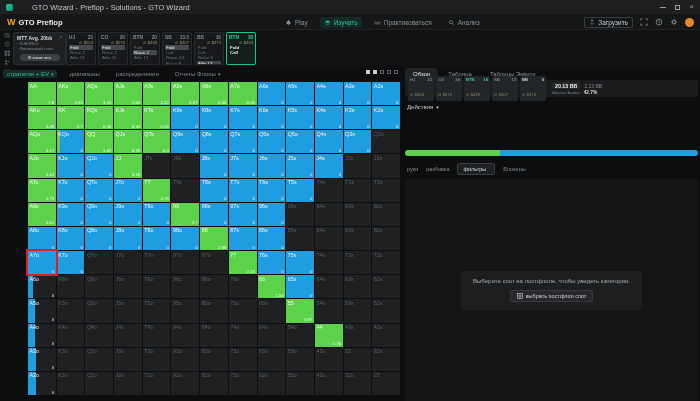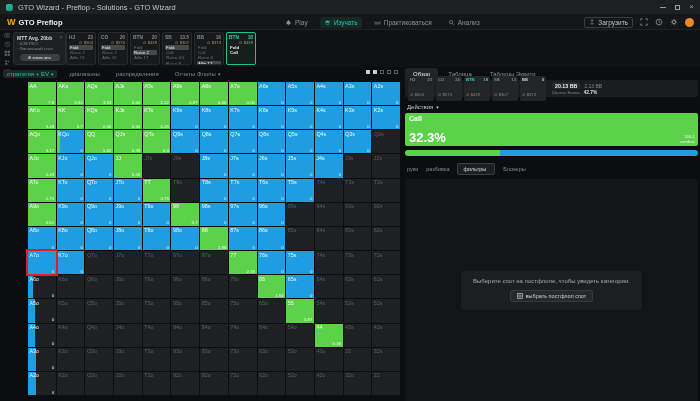--- a/index.html
+++ b/index.html
@@ -1,21 +1,21 @@
 <!DOCTYPE html>
 <html><head>
 <meta charset="utf-8">
 <style>
   * { margin:0; padding:0; box-sizing:border-box; }
   html,body { width:700px; height:401px; overflow:hidden; }
   body { background:#0c0d0e; font-family:"Liberation Sans","DejaVu Sans",sans-serif; color:#d8dadc; position:relative; }
   svg { display:block; }
 
   
-  .titlebar { position:absolute; left:0; top:0; width:700px; height:14px; background:#1d1f21; display:flex; align-items:center; padding:0 6px; }
+  .titlebar { position:absolute; left:0; top:0; width:700px; height:14px; background:#1d1f21; display:flex; align-items:center; padding:0 6px;gap:14px; }
   .tb-logo { width:7px; height:7px; border-radius:2px; background:linear-gradient(135deg,#23c1a0,#1b8f77); margin-right:5px; }
   .tb-title { font-size:7.5px; color:#c2c4c6; }
   .tb-controls { margin-left:auto; display:flex; gap:9px; align-items:center; color:#9a9da0; }
   .tb-min { width:6px; height:1px; background:#9a9da0; }
   .tb-max { width:5px; height:5px; border:1px solid #9a9da0; }
   .tb-close { font-size:8px; line-height:8px; }
 
   
   .appbar { position:absolute; left:0; top:14px; width:700px; height:16px; background:#141617; border-bottom:1px solid #202223; }
   .ab-logo { position:absolute; left:7px; top:3px; display:flex; align-items:center; gap:3px; }
@@ -941,28 +941,20 @@
       </span>
     </span>
   </div>
 
   <div class="actions-lbl">
     <span>Действия</span>
       <span class="caret">▾</span>
   </div>
 
   <div class="ac-row" id="ac-row">
-      <div class="ac" style="background: rgb(91, 210, 74); flex: 137 1 0%;">
-        <div class="name">Call</div>
-        <div class="pct">32.3%</div>
-        <div class="combos">
-          <div>166.1</div>
-          <div>combos</div>
-        </div>
-      </div>
     </div>
   <div class="splitbar" id="splitbar">
       <div style="background: rgb(91, 210, 74); width: 32.3%;"></div>
       <div style="background: rgb(31, 157, 225); width: 67.7%;"></div>
     </div>
 
   <div class="rp-subtabs" id="rp-subtabs">
       <div class="sub-tab">
         <span>руки</span>
       </div>

